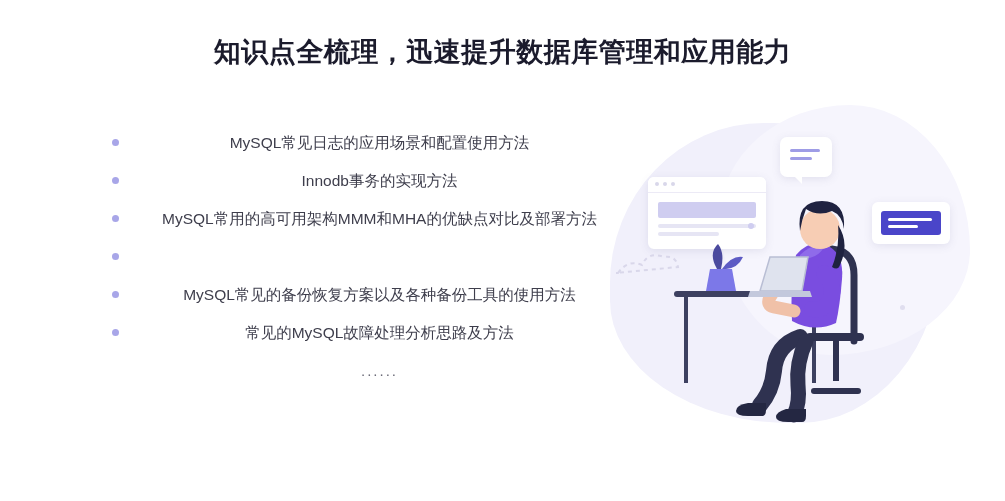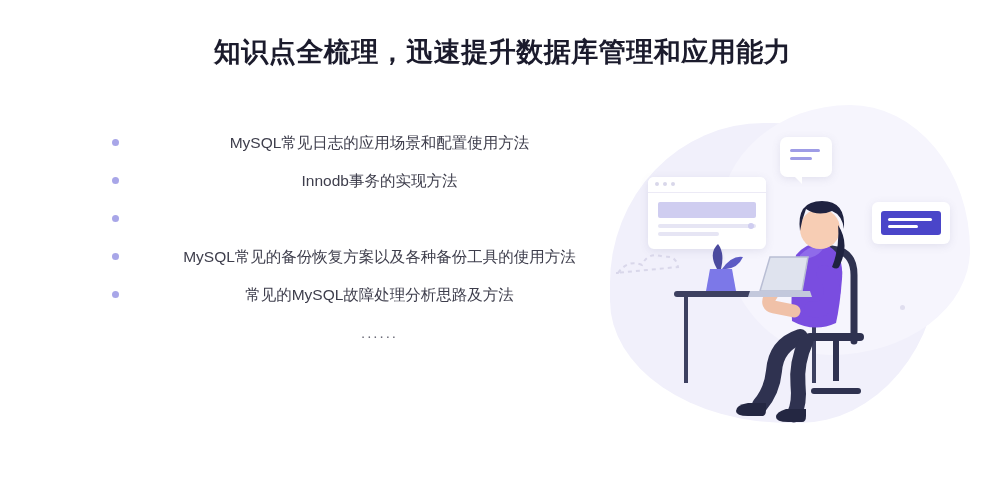--- a/index.html
+++ b/index.html
@@ -232,20 +232,24 @@
   <div class="title">知识点全梳理，迅速提升数据库管理和应用能力</div>
 
   <ul class="bullet-list">
     <li>
       <span class="dot"></span>
       <span>MySQL常见日志的应用场景和配置使用方法</span>
     </li>
     <li>
       <span class="dot"></span>
       <span>Innodb事务的实现方法</span>
+    </li>
+    <li>
+      <span class="dot"></span>
+      <span>MySQL常用的高可用架构MMM和MHA的优缺点对比及部署方法</span>
     </li>
     <li>
       <span class="dot"></span>
     </li>
     <li>
       <span class="dot"></span>
       <span>MySQL常见的备份恢复方案以及各种备份工具的使用方法</span>
     </li>
     <li>
       <span class="dot"></span>

